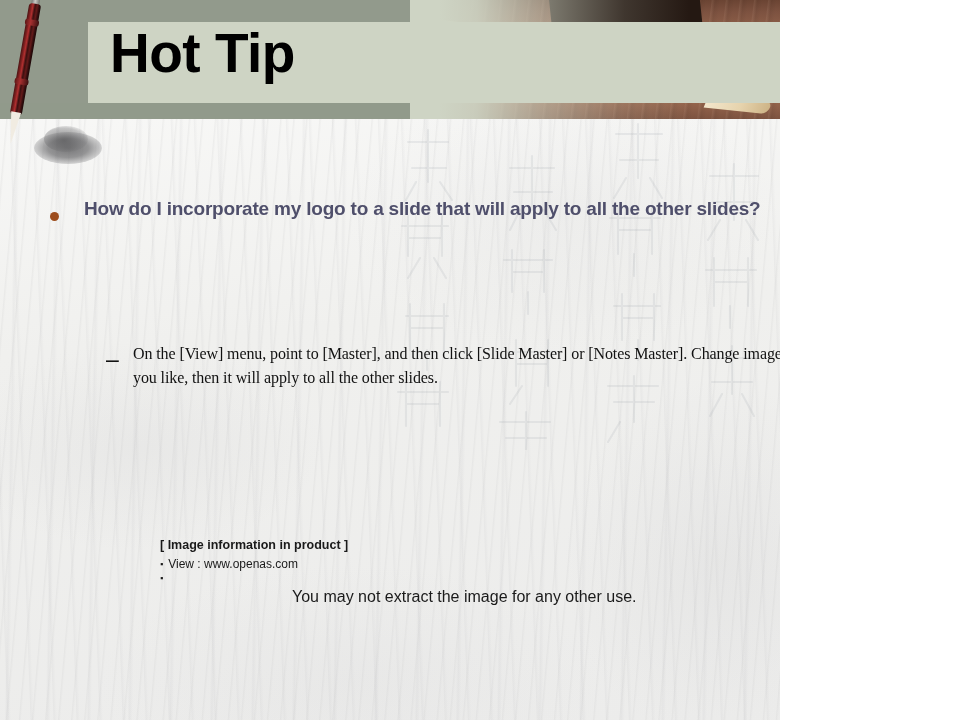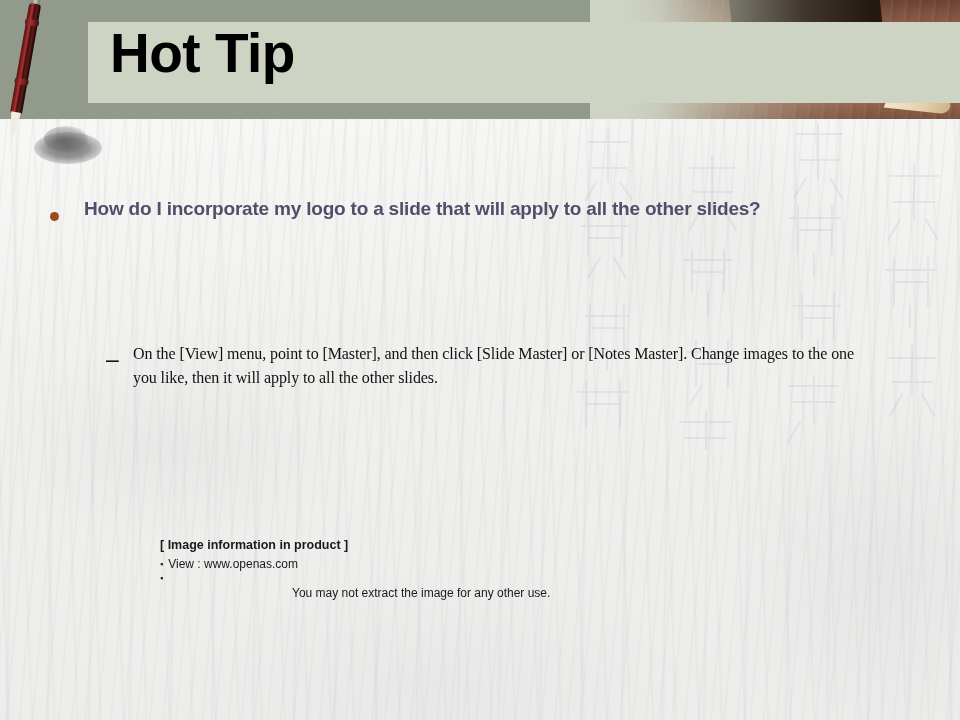--- a/index.html
+++ b/index.html
@@ -6,21 +6,21 @@
     margin: 0;
     padding: 0;
     background: #ffffff;
   }
   body {
     font-family: "Liberation Sans", sans-serif;
   }
 
   .slide {
     position: relative;
-    width: 960px;
+    width: 780px;
     height: 720px;
     overflow: hidden;
     background-color: #f2f2f0;
   }
 
   
   .paper-bg {
     position: absolute;
     inset: 0;
     background-color: #f4f4f2;
@@ -299,21 +299,21 @@
   }
   .fn-sq {
     flex: 0 0 auto;
     font-size: 9px;
     margin-right: 5px;
     line-height: 1;
     position: relative;
     top: -1px;
   }
   .fn-line-indent {
-    font-size: 12px;
+    font-size: 16px;
     line-height: 1.62;
     padding-left: 132px;
   }
 </style>
 </head>
 <body>
 
 <div class="slide">
 
   <div class="paper-bg"></div>

